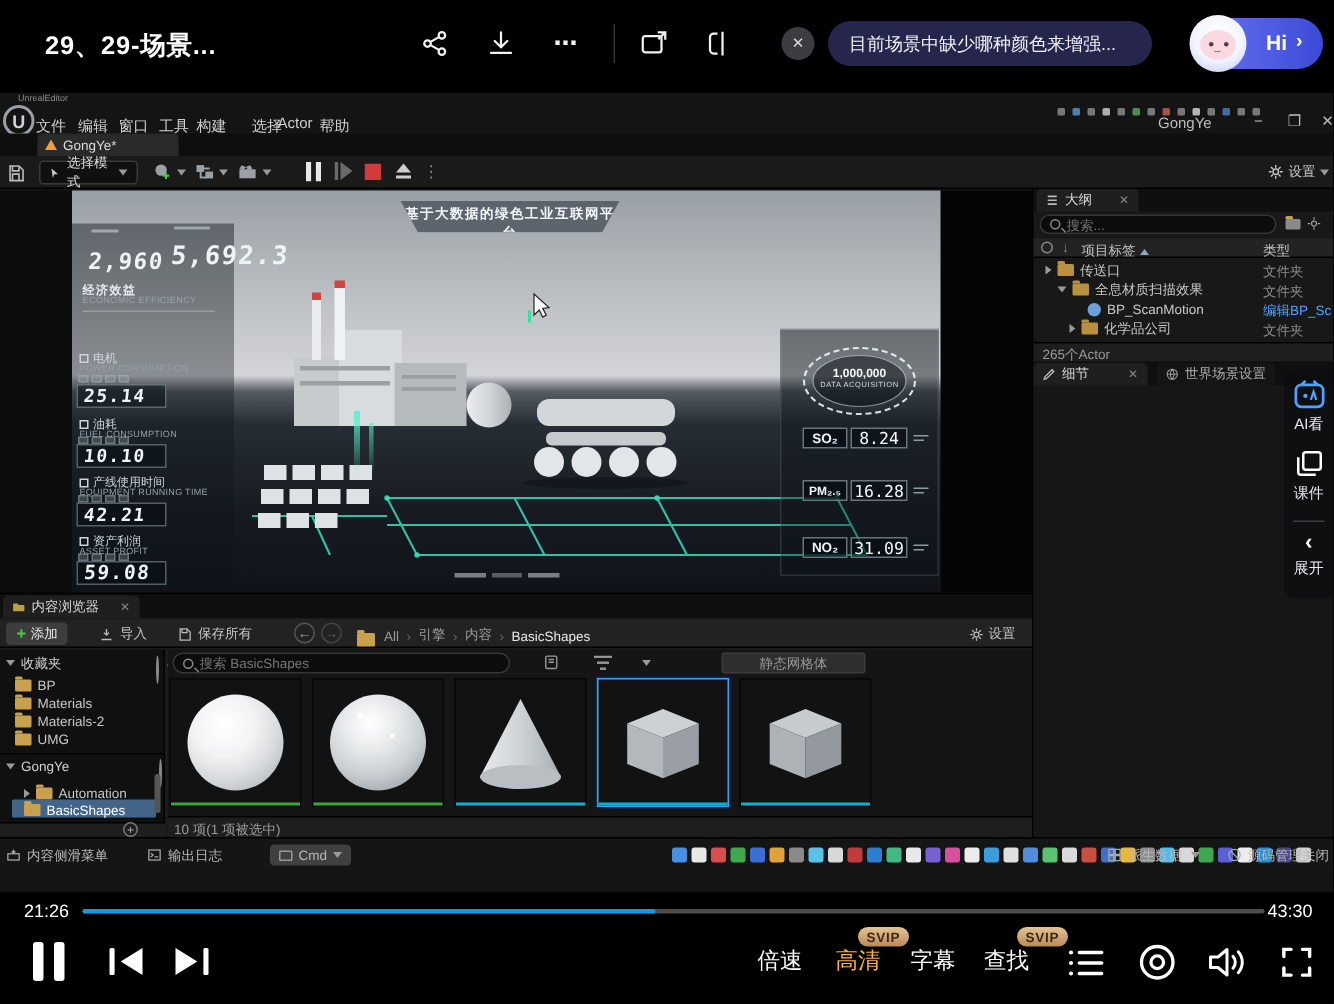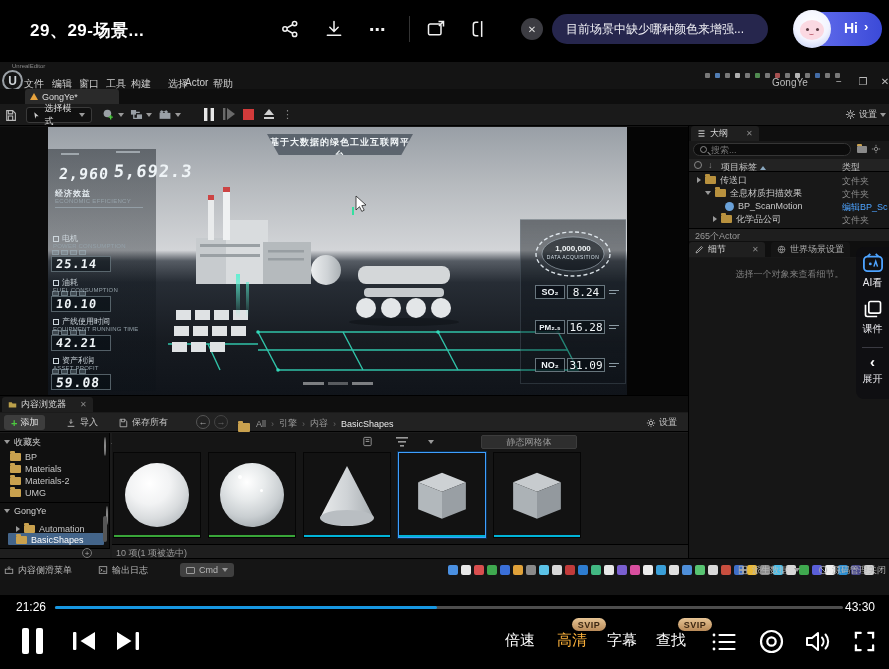--- a/index.html
+++ b/index.html
@@ -500,21 +500,20 @@
         <span style="color:#888;font-size:8px;margin-left:22px;">✕</span>
       </div>
       <div class="abs panel-tab" style="left:82px;top:116px;background:#151515;color:#aaa;">
         <svg width="9" height="9" viewBox="0 0 24 24" fill="none" stroke="#999" stroke-width="2">
             <circle cx="12" cy="12" r="9"></circle>
             <path d="M3 12h18M12 3a14 14 0 010 18M12 3a14 14 0 000 18"></path>
           </svg>
         <span>世界场景设置</span>
       </div>
       <div class="abs" style="left:0;top:132px;width:201px;height:300px;background:#161616;"></div>
-      <div class="abs" style="left:0;top:142px;width:201px;text-align:center;color:#7f7f7f;font-size:9px;">选择一个对象来查看细节。</div>
     </div>
 
     <div class="abs" style="left:0;top:337px;width:688px;height:163px;background:#1b1b1b;border-top:1px solid #000;">
       
       <div class="abs" style="left:0;top:0;width:688px;height:16px;background:#0e0e0e;"></div>
       <div class="abs panel-tab" style="left:2px;top:1px;">
         <svg width="9" height="9" viewBox="0 0 24 24" fill="#bba04a">
             <path d="M2 6h8l2 3h10v11H2z"></path>
           </svg>
         <span>内容浏览器</span>
@@ -602,20 +601,24 @@
       <div class="abs" style="left:0;top:152px;width:110px;height:12px;background:#1e1e1e;border-top:1px solid #000;"></div>
       <div class="cb-item" style="left:4px;top:153px;color:#c0c0c0;margin-top:12px;">
           <span class="tri-r"></span>
           <span>合集</span>
         </div>
       <span class="abs" style="left:82px;top:152px;width:10px;height:10px;border:1px solid #777;border-radius:50%;color:#aaa;font-size:8px;text-align:center;line-height:9px;">+</span>
       <span class="abs mag" style="left:97px;top:154px;"></span>
 
       
       <div class="abs" style="left:112px;top:37px;width:576px;height:126px;background:#151515;"></div>
+      <div class="searchbox abs" style="left:115px;top:39px;width:225px;height:14px;">
+        <span class="mag"></span>
+        <input placeholder="搜索 BasicShapes" style="">
+      </div>
       <span class="abs" style="left:362px;top:40px;">
         <svg width="11" height="11" viewBox="0 0 24 24" fill="none" stroke="#999" stroke-width="2">
             <rect x="4" y="3" width="16" height="18" rx="2"></rect>
             <path d="M8 8h8M8 12h8"></path>
           </svg>
       </span>
       <span class="abs" style="left:396px;top:41px;">
         <svg width="12" height="10" viewBox="0 0 12 10">
             <rect y="0" width="12" height="1.6" fill="#999"></rect>
             <rect x="2" y="4" width="8" height="1.6" fill="#999"></rect>

